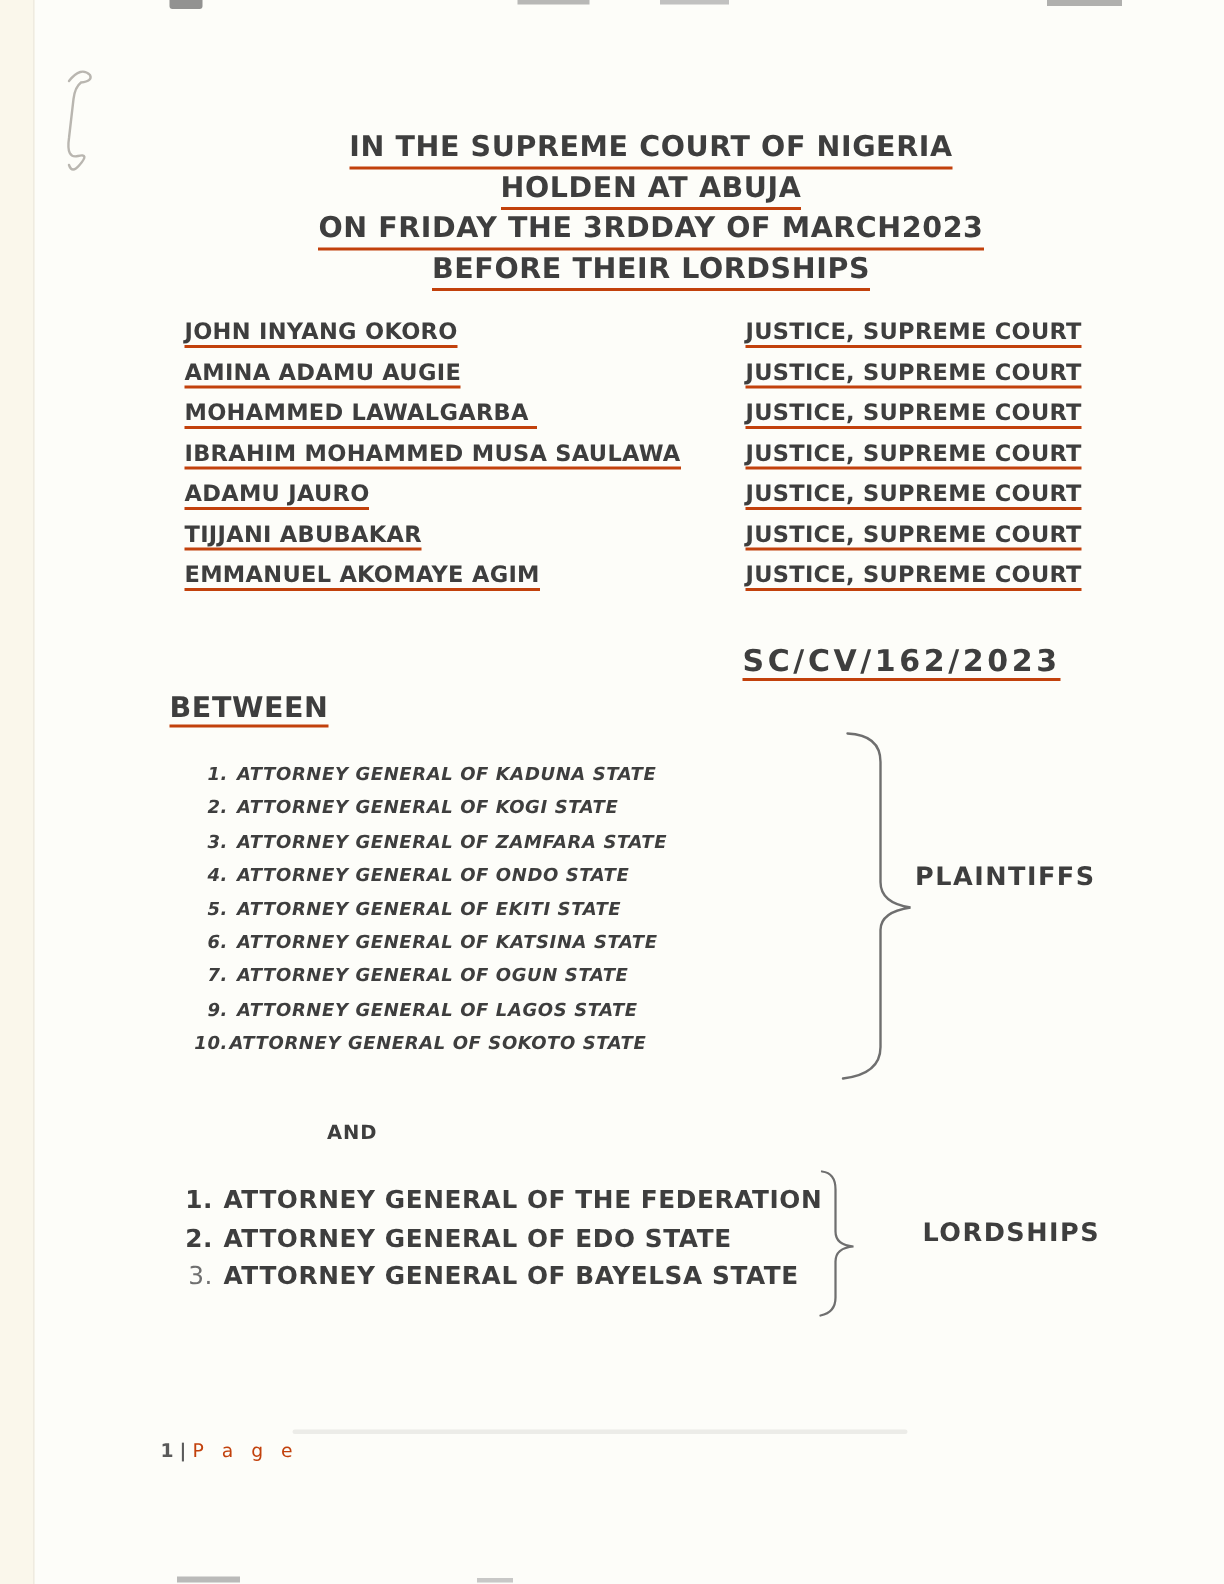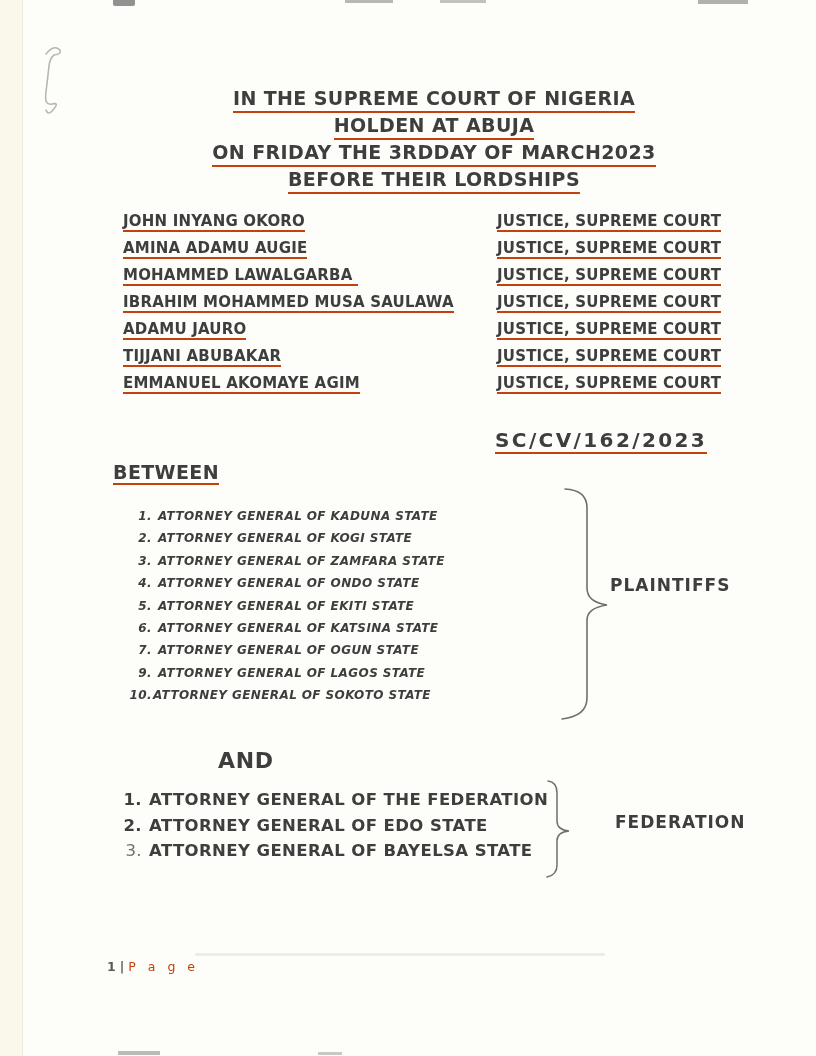--- a/index.html
+++ b/index.html
@@ -32,21 +32,21 @@
   .case-number span{display:inline-block;}
 
   .between{position:absolute;left:113px;top:461px;font-size:19px;letter-spacing:.4px;}
   .between span{display:inline-block;}
 
   .plist{position:absolute;left:125px;top:505px;}
   .pline{height:22.4px;line-height:22.4px;font-size:12px;letter-spacing:.4px;white-space:pre;font-style:italic;}
   .pline .num{display:inline-block;width:27px;text-align:right;margin-right:6px;}
   .pline .num.tight{margin-right:1px;}
 
-  .and-label{position:absolute;left:218px;top:748px;font-size:22px;letter-spacing:.6px;}
+  .and-label{position:absolute;left:218px;top:748px;font-size:13px;letter-spacing:.6px;}
 
   .dlist{position:absolute;left:112px;top:787px;}
   .dline{height:25.6px;line-height:25.6px;font-size:16.5px;letter-spacing:.4px;white-space:pre;}
   .dline .num{display:inline-block;width:30px;text-align:right;margin-right:7px;}
   .dline .num.light{font-weight:400;color:#6f6f6f;}
 
   .party-label{position:absolute;font-size:17px;letter-spacing:1px;}
   .plaintiffs-label{left:610px;top:575px;}
   .defendants-label{left:615px;top:812px;}
 
@@ -150,20 +150,20 @@
 
   <div class="dlist">
     <div class="dline"><span class="num">1.</span><span>ATTORNEY GENERAL OF THE FEDERATION</span></div>
     <div class="dline"><span class="num">2.</span><span>ATTORNEY GENERAL OF EDO STATE</span></div>
     <div class="dline"><span class="num light">3.</span><span>ATTORNEY GENERAL OF BAYELSA STATE</span></div>
   </div>
 
   <svg class="brace" style="left:543px;top:779px;" width="40" height="102" viewBox="0 0 40 102">
     <path d="M5,2 Q14,3 14,14 L14,42 Q14,51 26,52 Q14,53 14,62 L14,86 Q14,96 4,98" fill="none" stroke="#6f6f6f" stroke-width="1.5" stroke-linecap="round"></path>
   </svg>
-  <div class="party-label defendants-label">FEDERATION</div>
+  <div class="party-label defendants-label">LORDSHIPS</div>
 
   <div class="footer-smudge"></div>
   <div class="footer">
     <span>1</span><span class="sep">|</span><span class="pg">P a g e</span>
   </div>
 
 </div>
 
 </body></html>

